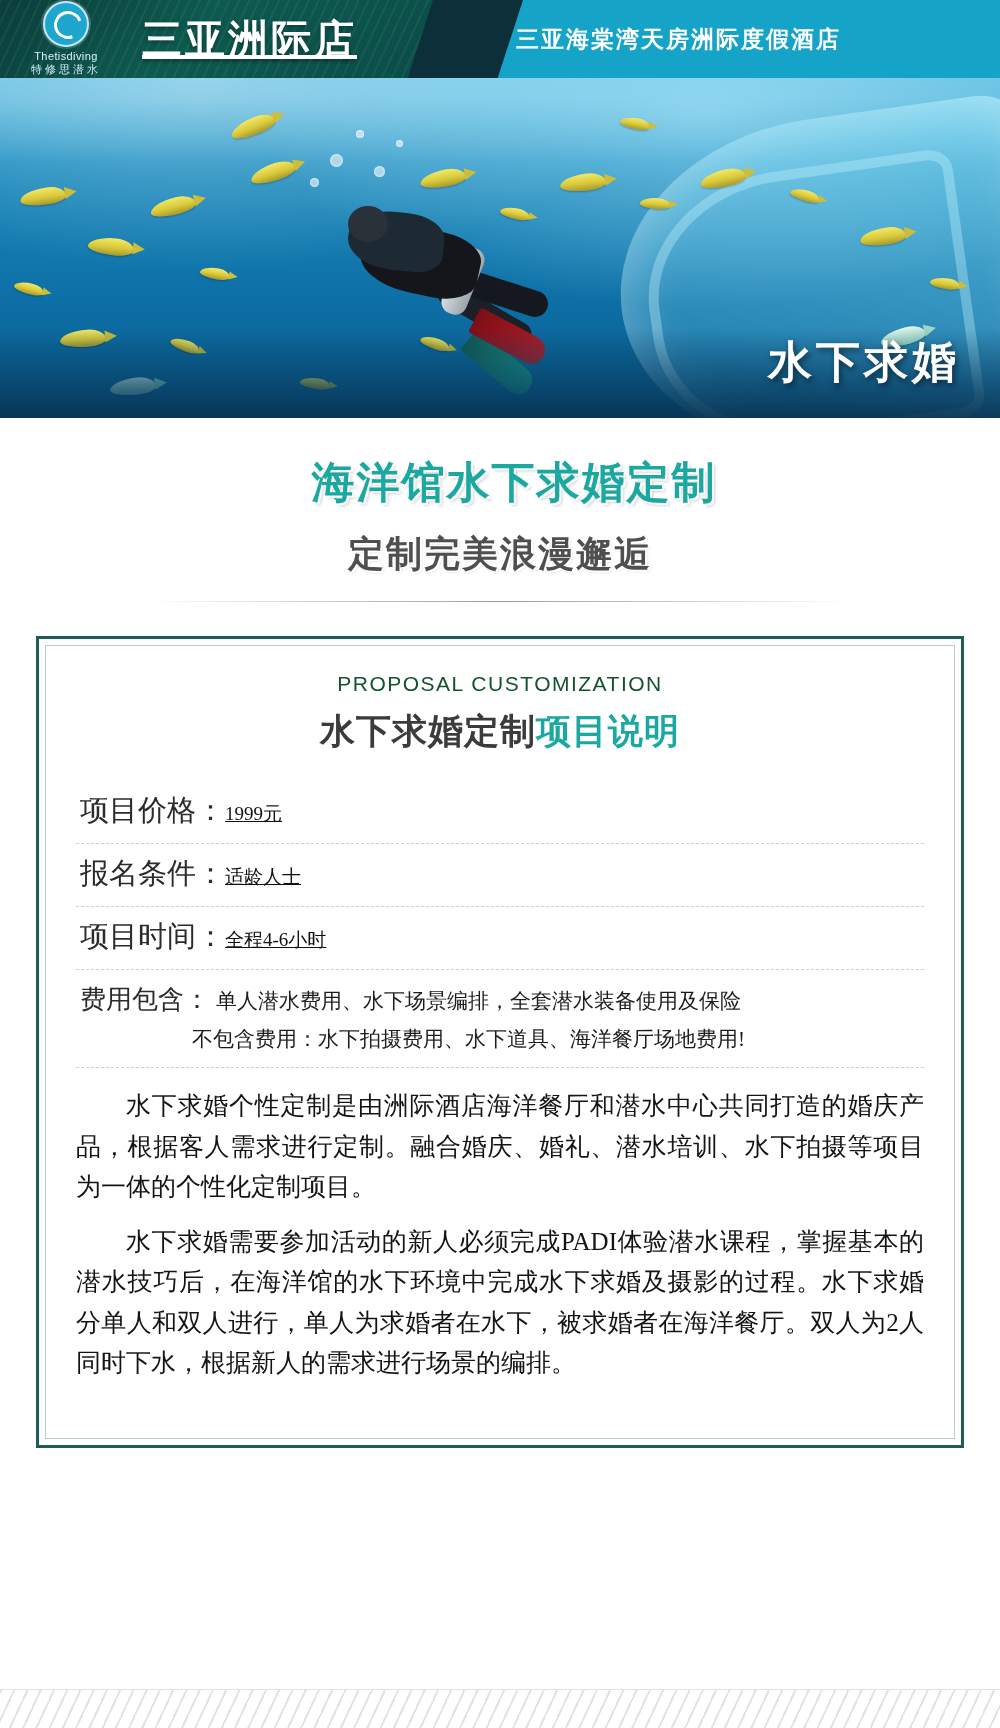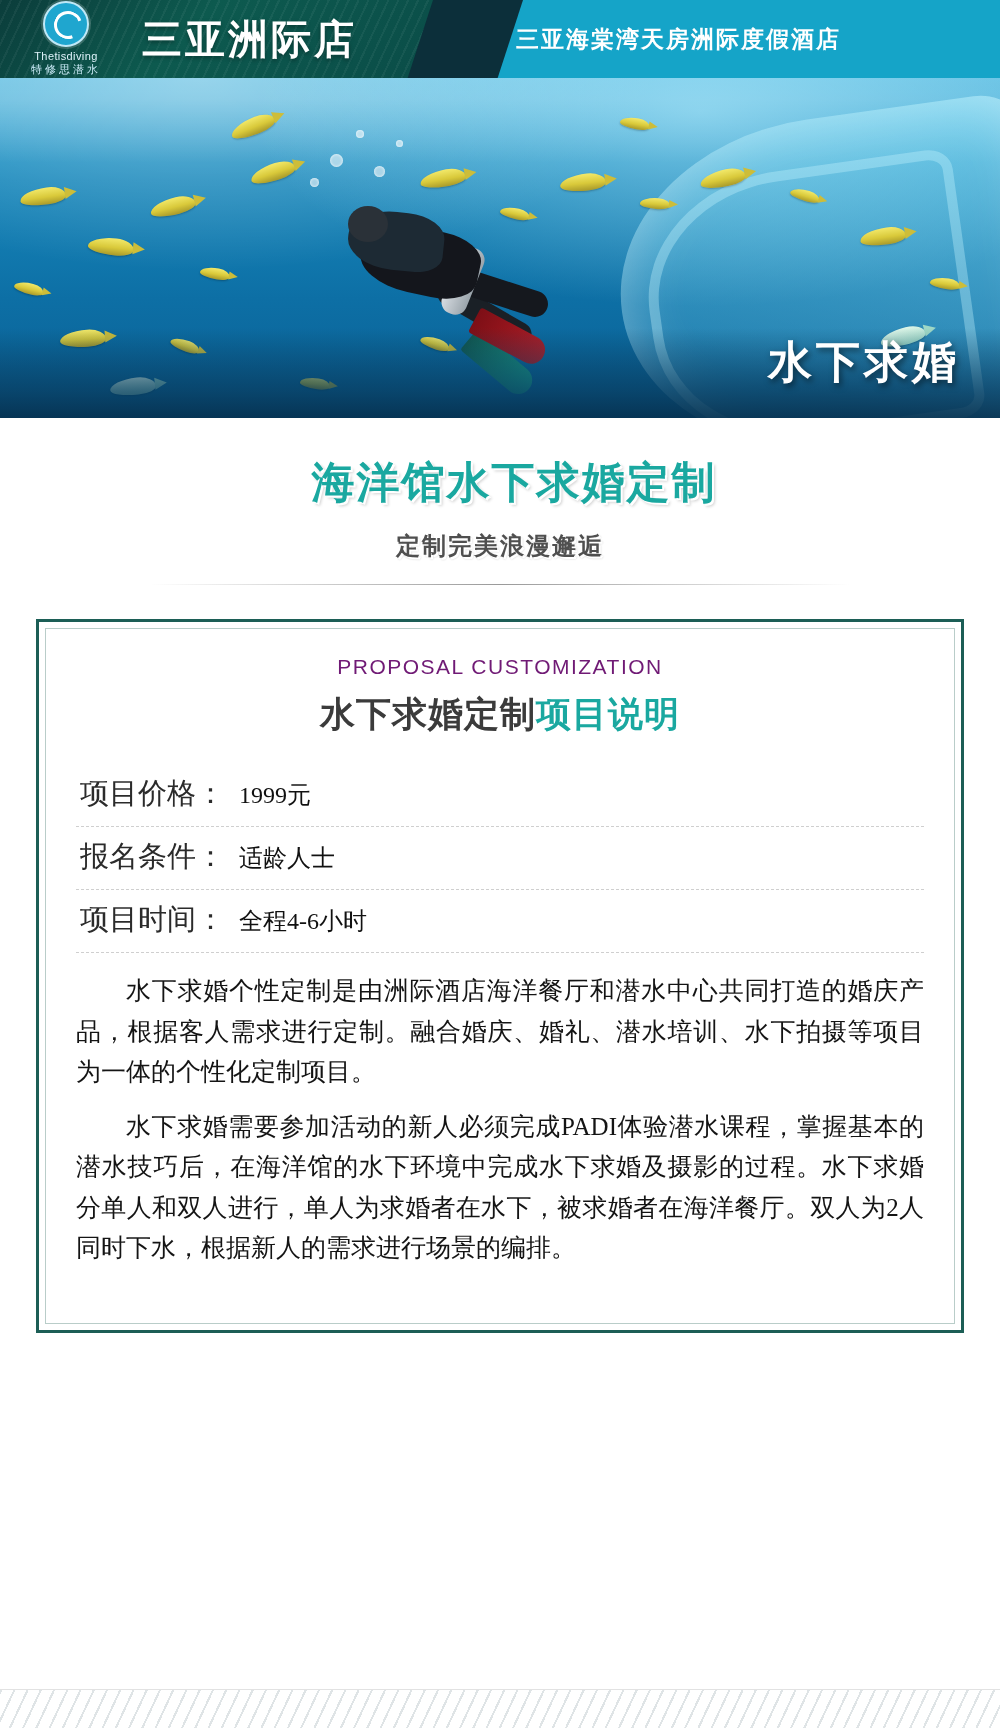--- a/index.html
+++ b/index.html
@@ -94,20 +94,21 @@
     z-index: 4;
     flex: 0 0 auto;
     display: flex;
     align-items: center;
     font-size: 40px;
     font-weight: bold;
     color: #ffffff;
     letter-spacing: 3px;
     padding-left: 10px;
     text-shadow: 0 2px 4px rgba(0,0,0,.35);
+    text-decoration: underline;
   }
   .header-title-sub {
     position: relative;
     z-index: 4;
     flex: 1;
     display: flex;
     align-items: center;
     justify-content: center;
     font-size: 23px;
     font-weight: bold;
@@ -261,21 +262,21 @@
   .title-main {
     font-size: 43px;
     font-weight: bold;
     color: #1aa8a0;
     letter-spacing: 2px;
     text-shadow: 2px 2px 0 #ffffff, 3px 3px 3px rgba(0,0,0,.18);
     padding-left: 28px;
   }
   .title-sub {
     margin-top: 18px;
-    font-size: 24px;
+    font-size: 36px;
     font-weight: bold;
     color: #4f4f4f;
     letter-spacing: 2px;
     text-shadow: 2px 2px 0 #ffffff, 2px 2px 2px rgba(0,0,0,.2);
   }
   .title-rule {
     margin: 22px auto 0;
     width: 700px;
     height: 1px;
     background: linear-gradient(90deg, rgba(150,150,150,0), rgba(120,120,120,.75), rgba(150,150,150,0));
@@ -286,21 +287,21 @@
     margin: 24px 36px 0;
     border: 3px solid #1c5e56;
     padding: 6px;
   }
   .card-inner {
     border: 1px solid #b9cdc9;
     padding: 26px 30px 40px;
   }
   .eyebrow {
     text-align: center;
-    color: #701a75;
+    color: #14532d;
     font-size: 21px;
     letter-spacing: 1.5px;
   }
   .card-title {
     text-align: center;
     margin-top: 12px;
     font-size: 35px;
     font-weight: bold;
     letter-spacing: 1px;
   }
@@ -322,23 +323,23 @@
     padding: 10px 4px 12px;
     border-bottom: 1px dashed #cfcfcf;
     font-family: "Liberation Serif", serif;
   }
   .info-label {
     font-size: 29px;
     color: #2b2b2b;
     white-space: nowrap;
   }
   .info-value {
-    font-size: 24px;
+    font-size: 19px;
     color: #111;
-    margin-left: 14px;
+    text-decoration: underline;
   }
 
   .incl-row {
     padding: 12px 4px 14px;
     border-bottom: 1px dashed #cfcfcf;
     font-family: "Liberation Serif", serif;
   }
   .incl-line1 { display: flex; align-items: baseline; }
   .incl-label { font-size: 26px; color: #2b2b2b; white-space: nowrap; }
   .incl-text { font-size: 21px; color: #1d1d1d; margin-left: 6px; }
@@ -472,20 +473,27 @@
       <div class="info-row">
         <div class="info-label">报名条件：</div>
         <div class="info-value">适龄人士</div>
       </div>
 
       <div class="info-row">
         <div class="info-label">项目时间：</div>
         <div class="info-value">全程4-6小时</div>
       </div>
 
+      <div class="incl-row">
+        <div class="incl-line1">
+          <div class="incl-label">费用包含：</div>
+          <div class="incl-text">单人潜水费用、水下场景编排，全套潜水装备使用及保险</div>
+        </div>
+        <div class="incl-line2">不包含费用：水下拍摄费用、水下道具、海洋餐厅场地费用!</div>
+      </div>
 
     </div>
 
     <div class="body-copy">
       <p>水下求婚个性定制是由洲际酒店海洋餐厅和潜水中心共同打造的婚庆产品，根据客人需求进行定制。融合婚庆、婚礼、潜水培训、水下拍摄等项目为一体的个性化定制项目。</p>
       <p>水下求婚需要参加活动的新人必须完成PADI体验潜水课程，掌握基本的潜水技巧后，在海洋馆的水下环境中完成水下求婚及摄影的过程。水下求婚分单人和双人进行，单人为求婚者在水下，被求婚者在海洋餐厅。双人为2人同时下水，根据新人的需求进行场景的编排。</p>
     </div>
 
   </div>
 </div>

